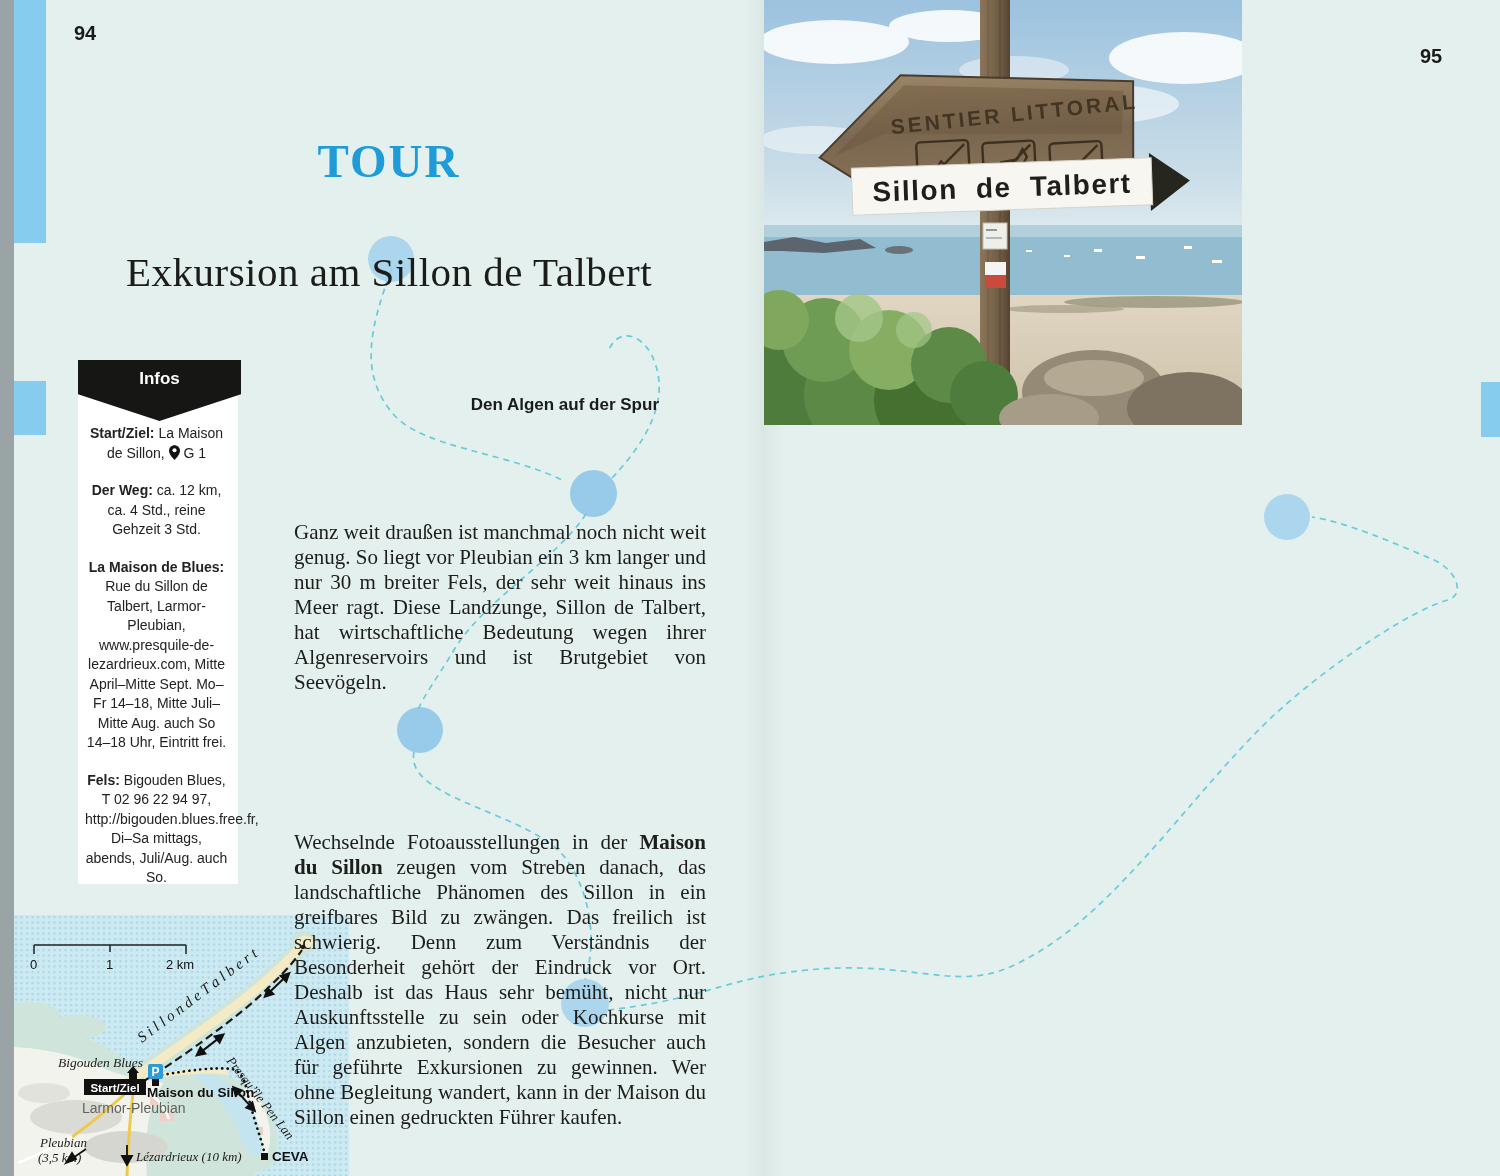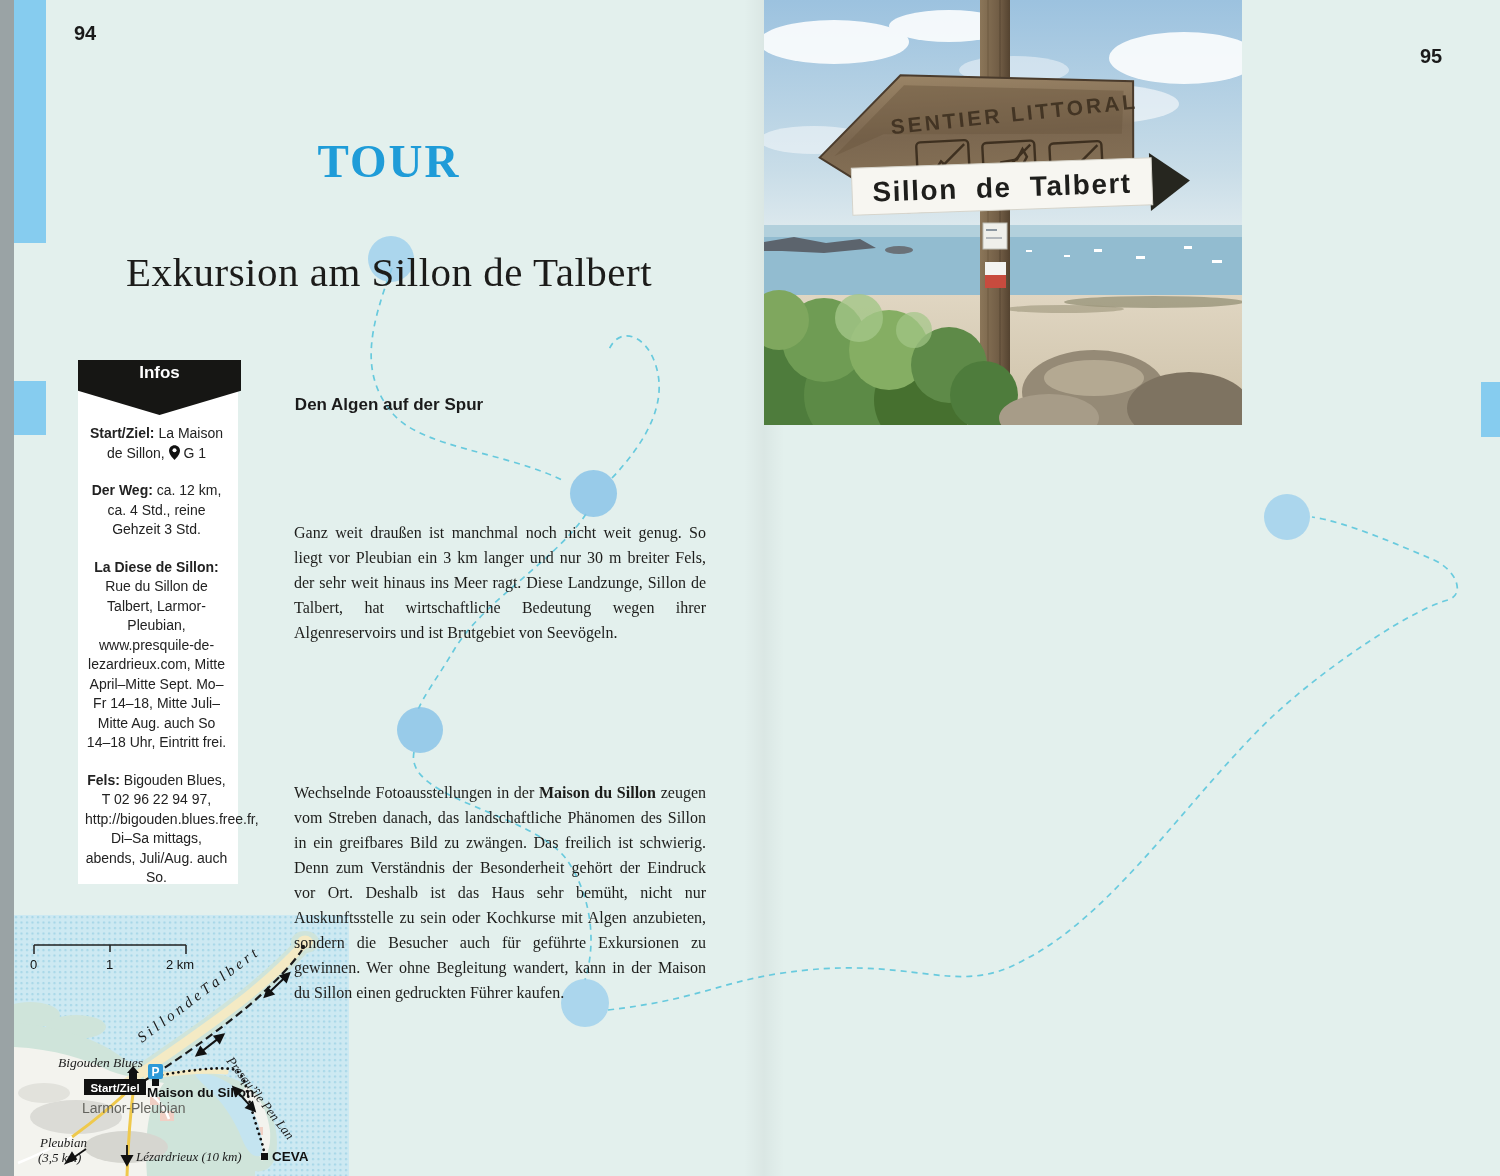--- a/index.html
+++ b/index.html
@@ -4,27 +4,27 @@
 <style>
   html,body{margin:0;padding:0;background:#9aa3a5;}
   .spread{position:relative;width:1500px;height:1176px;background:#E3F0ED;overflow:hidden;
           font-family:"Liberation Sans",sans-serif;color:#1d1d1b;margin-left:14px;}
   .abs{position:absolute;}
   .bar{background:#86CCEF;}
   .pagenum{font-weight:bold;font-size:20px;color:#1a1a1a;}
   .kicker{font-family:"Liberation Serif",serif;font-weight:bold;font-size:47px;color:#1F9CD8;
           text-align:center;letter-spacing:2px;}
   .title{font-family:"Liberation Serif",serif;font-size:41px;color:#1c1c1a;text-align:center;letter-spacing:.5px;}
-  .subtitle{font-size:17px;font-weight:bold;text-align:center;color:#1b1b1b;}
+  .subtitle{font-size:17px;font-weight:bold;text-align:right;color:#1b1b1b;}
   .blip{border-radius:50%;background:#9CCFEC;opacity:.8;}
-  .body94{font-family:"Liberation Serif",serif;font-size:16px;line-height:25px;text-align:justify;}
+  .body94{font-family:"Liberation Serif",serif;font-size:21px;line-height:25px;text-align:justify;}
   .txt{position:relative;z-index:3;}
   b{font-weight:bold;}
   .infohead{background:#161614;color:#fff;font-weight:bold;font-size:17px;text-align:center;
-            clip-path:polygon(0 0,100% 0,100% 56%,50% 100%,0 56%);padding-top:3px;z-index:4;}
+            clip-path:polygon(0 0,100% 0,100% 56%,50% 100%,0 56%);padding-top:9px;z-index:4;}
   .infobody{background:#ffffff;font-size:14px;line-height:19.5px;text-align:center;color:#222;
             padding:36px 10px 0 7px;z-index:3;}
   .infobody .entry{margin-bottom:18px;}
   .gutter{background:linear-gradient(90deg,rgba(0,0,0,0) 0%,rgba(0,0,0,.04) 50%,rgba(0,0,0,0) 100%);}
   svg text{font-family:"Liberation Sans",sans-serif;}
   svg .ser{font-family:"Liberation Serif",serif;}
 </style>
 </head>
 <body>
 
@@ -57,21 +57,21 @@
   <div class="abs kicker txt" style="left:105px;top:88px;width:540px;">TOUR</div>
   <div class="abs title txt" style="left:80px;top:148px;width:590px;">Exkursion am Sillon de Talbert</div>
   <div class="abs subtitle txt" style="left:105px;top:247px;width:540px;">Den Algen auf der Spur</div>
 
   <div class="abs infobody" style="left:64px;top:388px;width:143px;height:460px;">
     <div class="entry"><b>Start/Ziel:</b><span> La Maison de Sillon, </span><svg width="11" height="15" viewBox="0 0 12 16" style="vertical-align:-2px">
           <path d="M6 0C2.7 0 0 2.7 0 6c0 4.5 6 10 6 10s6-5.5 6-10C12 2.7 9.3 0 6 0z" fill="#111"></path>
           <circle cx="6" cy="5.6" r="2.2" fill="#fff"></circle>
         </svg> <span>G 1</span></div>
     <div class="entry"><b>Der Weg:</b><span> ca. 12 km, ca. 4 Std., reine Gehzeit 3 Std.</span></div>
-    <div class="entry"><b>La Diese de Sillon:</b><span> Rue du Sillon de Talbert, Larmor-Pleubian, www.presquile-de-lezardrieux.com, Mitte April–Mitte Sept. Mo–Fr 14–18, Mitte Juli–Mitte Aug. auch So 14–18 Uhr, Eintritt frei.</span></div>
+    <div class="entry"><b>La Maison de Blues:</b><span> Rue du Sillon de Talbert, Larmor-Pleubian, www.presquile-de-lezardrieux.com, Mitte April–Mitte Sept. Mo–Fr 14–18, Mitte Juli–Mitte Aug. auch So 14–18 Uhr, Eintritt frei.</span></div>
     <div class="entry"><b>Fels:</b><span> Bigouden Blues, T 02 96 22 94 97, http://bigouden.blues.free.fr, Di–Sa mittags, abends, Juli/Aug. auch So.</span></div>
   </div>
   <div class="abs infohead" style="left:64px;top:360px;width:163px;height:52px;"><span>Infos</span></div>
 
   <div class="abs body94 txt" style="left:280px;top:352px;width:412px;">Ganz weit draußen ist manchmal noch nicht weit genug. So liegt vor Pleubian ein 3 km langer und nur 30 m breiter Fels, der sehr weit hinaus ins Meer ragt. Diese Landzunge, Sillon de Talbert, hat wirtschaftliche Bedeutung wegen ihrer Algenreservoirs und ist Brutgebiet von Seevögeln.</div>
   <div class="abs body94 txt" style="left:280px;top:487px;width:412px;"><span>Wechselnde Fotoausstellungen in der </span><b>Maison du Sillon</b><span> zeugen vom Streben danach, das landschaftliche Phänomen des Sillon in ein greifbares Bild zu zwängen. Das freilich ist schwierig. Denn zum Verständnis der Besonderheit gehört der Eindruck vor Ort. Deshalb ist das Haus sehr bemüht, nicht nur Auskunftsstelle zu sein oder Kochkurse mit Algen anzubieten, sondern die Besucher auch für geführte Exkursionen zu gewinnen. Wer ohne Begleitung wandert, kann in der Maison du Sillon einen gedruckten Führer kaufen.</span></div>
 
   <svg class="abs" style="left:750px;top:0;z-index:2;" width="478" height="425" viewBox="0 0 478 425">
     <defs>
       <linearGradient id="sky" x1="0" y1="0" x2="0" y2="1">

